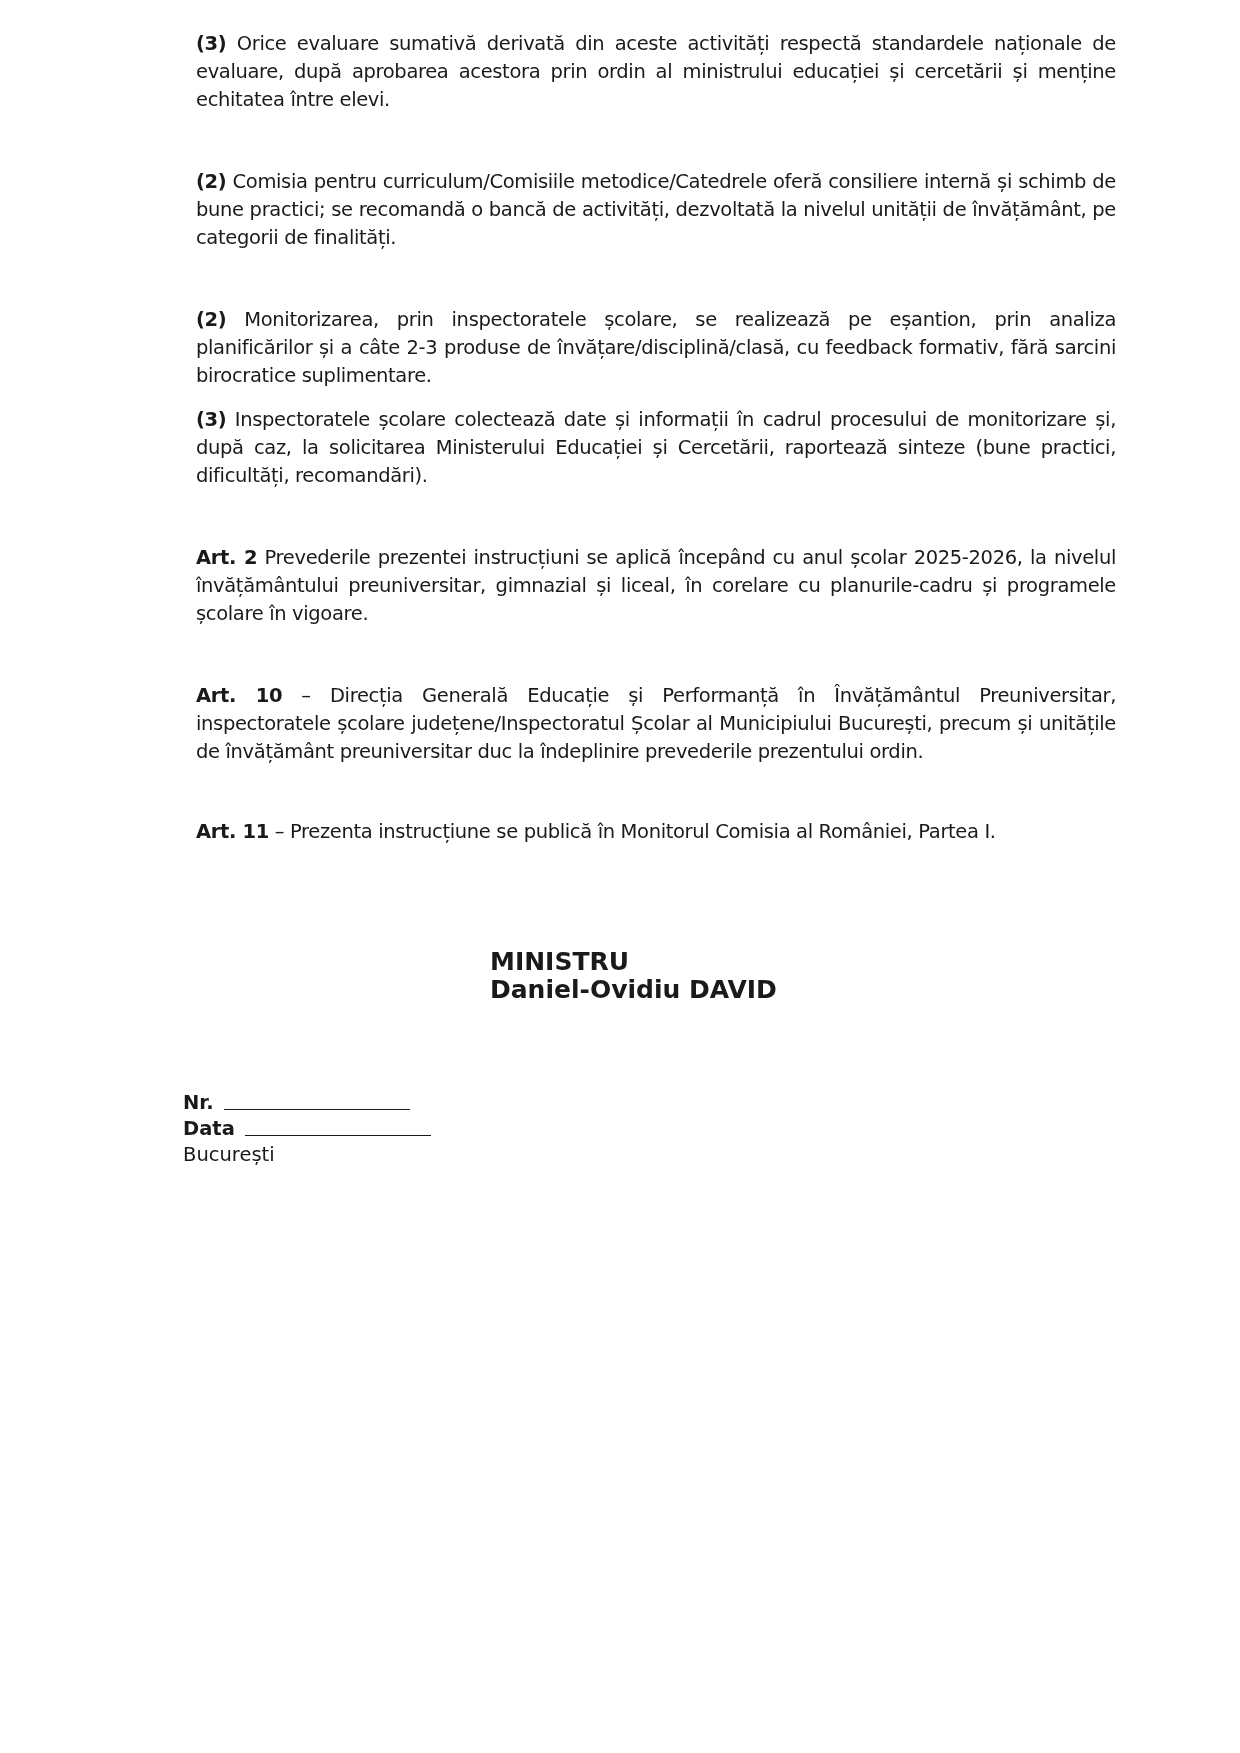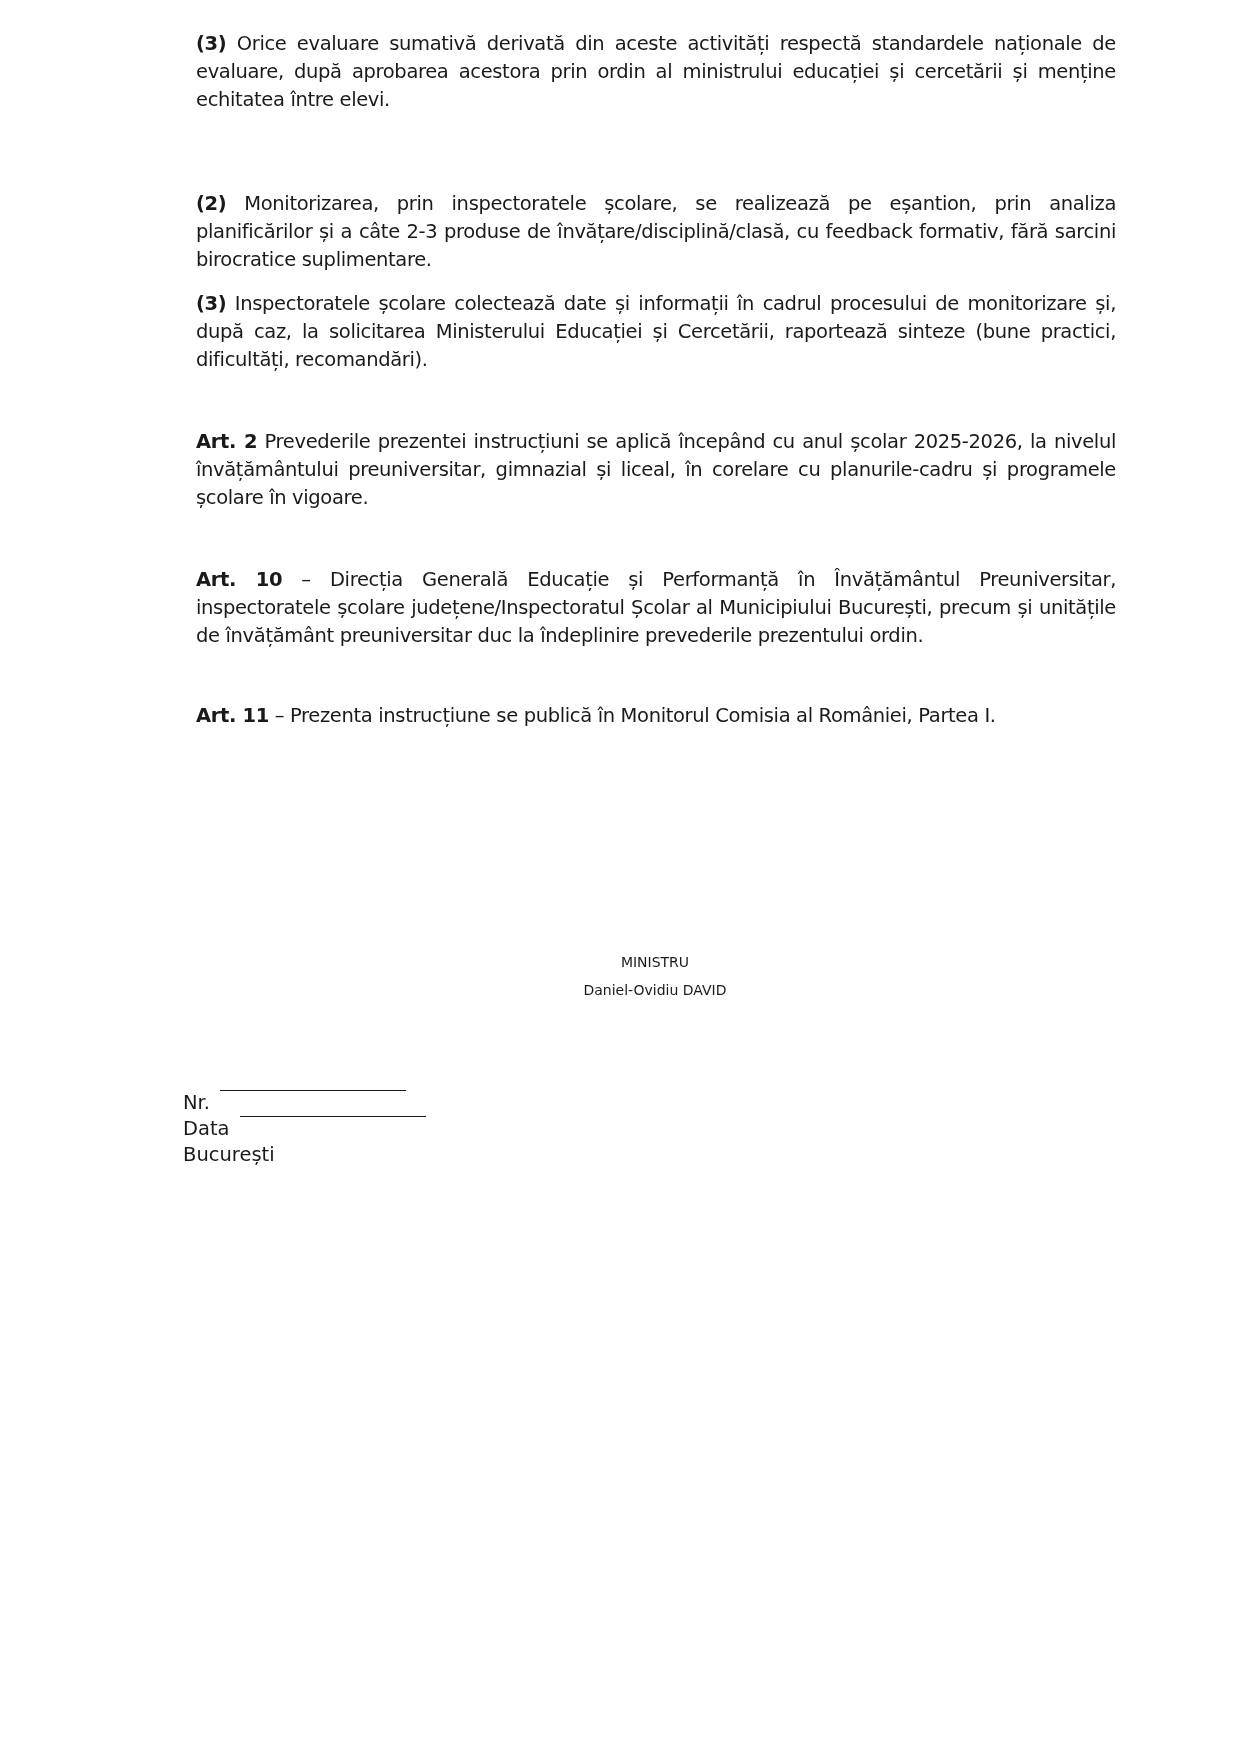--- a/index.html
+++ b/index.html
@@ -10,36 +10,37 @@
     .page {
       position: absolute; left: 180px; top: 14px; width: 952px;
       font-size: 19.5px; line-height: 28px; letter-spacing: -0.35px;
     }
     .para { text-align: justify; margin: 16px; }
     .gap { height: 22px; }
     .gap-sm { height: 20px; }
     .b { font-weight: bold; }
     .sign {
       position: absolute; left: 490px; top: 948px; width: 330px;
-      text-align: center; font-weight: normal; font-size: 14px; line-height: 28px;
+      text-align: left; font-weight: bold; font-size: 25px; line-height: 28px;
     }
     .meta {
       position: absolute; left: 183px; top: 1090px; font-size: 19.5px; line-height: 26px;
     }
-    .meta .row { display: flex; align-items: flex-start; }
+    .meta .row { display: flex; align-items: flex-end; font-weight: bold; }
     .meta .line { border-bottom: 1.5px solid #1a1a1a; height: 0; margin-left: 10px; margin-bottom: 6px; }
   </style>
 </head>
 <body>
 
 <div class="page">
   <p class="para"><span class="b">(3)</span><span> Orice evaluare sumativă derivată din aceste activități respectă standardele naționale de evaluare, după aprobarea acestora prin ordin al ministrului educației și cercetării și menține echitatea între elevi.</span></p>
 
   <div class="gap"></div>
 
+  <p class="para"><span class="b">(2)</span><span> Comisia pentru curriculum/Comisiile metodice/Catedrele oferă consiliere internă și schimb de bune practici; se recomandă o bancă de activități, dezvoltată la nivelul unității de învățământ, pe categorii de finalități.</span></p>
 
   <div class="gap"></div>
 
   <p class="para"><span class="b">(2)</span><span> Monitorizarea, prin inspectoratele școlare, se realizează pe eșantion, prin analiza planificărilor și a câte 2-3 produse de învățare/disciplină/clasă, cu feedback formativ, fără sarcini birocratice suplimentare.</span></p>
   <p class="para"><span class="b">(3)</span><span> Inspectoratele școlare colectează date și informații în cadrul procesului de monitorizare și, după caz, la solicitarea Ministerului Educației și Cercetării, raportează sinteze (bune practici, dificultăți, recomandări).</span></p>
 
   <div class="gap"></div>
 
   <p class="para"><span class="b">Art. 2</span><span> Prevederile prezentei instrucțiuni se aplică începând cu anul școlar 2025-2026, la nivelul învățământului preuniversitar, gimnazial și liceal, în corelare cu planurile-cadru și programele școlare în vigoare.</span></p>
 

